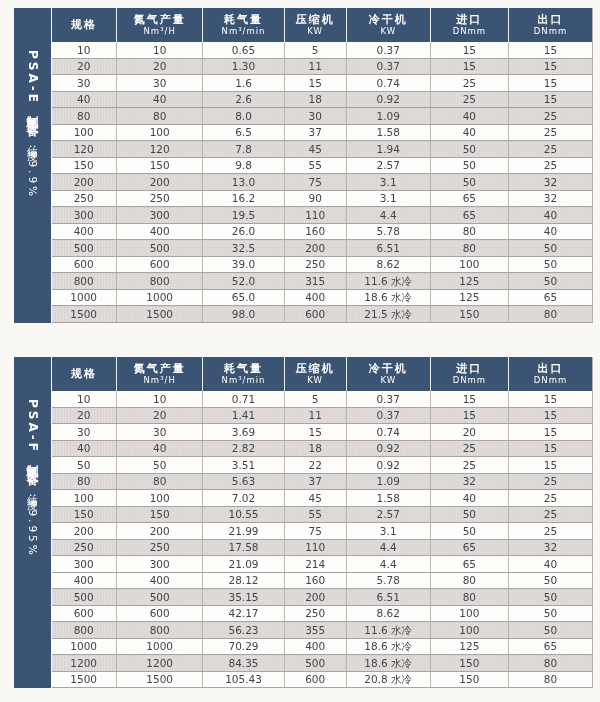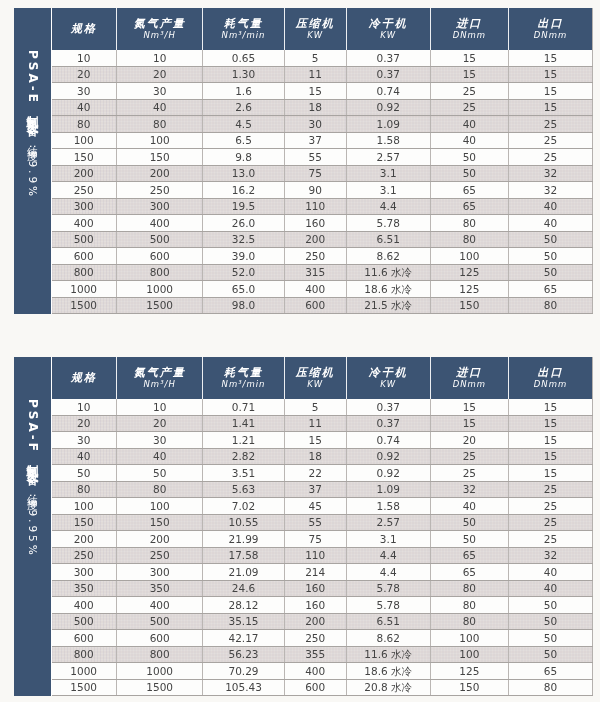--- a/index.html
+++ b/index.html
@@ -29,23 +29,23 @@
     background:#ffffff;border-right:1px solid #b5b1ae;
   }
   table.spec col:nth-child(1){width:12%;}
   table.spec col:nth-child(2){width:16%;}
   table.spec col:nth-child(3){width:15%;}
   table.spec col:nth-child(4){width:11.5%;}
   table.spec col:nth-child(5){width:15.5%;}
   table.spec col:nth-child(6){width:14.5%;}
   table.spec col:nth-child(7){width:15.5%;}
   table.spec th{
-    background:#3c5473;color:#ffffff;height:42px;padding:0;
+    background:#3c5473;color:#ffffff;height:34px;padding:0;
     border-left:1.5px solid rgba(255,255,255,.9);
-    font-weight:bold;vertical-align:middle;font-style:italic;
+    font-weight:bold;vertical-align:middle;
   }
   .hwrap{display:flex;flex-direction:column;align-items:center;justify-content:center;height:100%;}
   .hlabel{font-size:11px;letter-spacing:2px;line-height:1.15;}
   .hunit{font-size:8.5px;font-weight:normal;letter-spacing:1px;line-height:1.1;}
   table.spec td{
     height:15.5px;padding:0 2px;text-align:center;vertical-align:middle;
     font-size:10.5px;color:#444444;line-height:1;
     border-bottom:1px solid #a8a4a1;border-left:1px solid #bab6b3;
     background:#fdfdfc;white-space:nowrap;overflow:hidden;
   }
@@ -155,33 +155,42 @@
             <td>40</td>
             <td>2.6</td>
             <td>18</td>
             <td>0.92</td>
             <td>25</td>
             <td>15</td>
           </tr>
           <tr class="striped">
             <td>80</td>
             <td>80</td>
-            <td>4.5</td>
+            <td>8.0</td>
             <td>30</td>
             <td>1.09</td>
             <td>40</td>
             <td>25</td>
           </tr>
           <tr>
             <td>100</td>
             <td>100</td>
             <td>6.5</td>
             <td>37</td>
             <td>1.58</td>
             <td>40</td>
+            <td>25</td>
+          </tr>
+          <tr class="striped">
+            <td>120</td>
+            <td>120</td>
+            <td>7.8</td>
+            <td>45</td>
+            <td>1.94</td>
+            <td>50</td>
             <td>25</td>
           </tr>
           <tr>
             <td>150</td>
             <td>150</td>
             <td>9.8</td>
             <td>55</td>
             <td>2.57</td>
             <td>50</td>
             <td>25</td>
@@ -346,21 +355,21 @@
             <td>20</td>
             <td>1.41</td>
             <td>11</td>
             <td>0.37</td>
             <td>15</td>
             <td>15</td>
           </tr>
           <tr>
             <td>30</td>
             <td>30</td>
-            <td>1.21</td>
+            <td>3.69</td>
             <td>15</td>
             <td>0.74</td>
             <td>20</td>
             <td>15</td>
           </tr>
           <tr class="striped">
             <td>40</td>
             <td>40</td>
             <td>2.82</td>
             <td>18</td>
@@ -424,29 +433,20 @@
           </tr>
           <tr>
             <td>300</td>
             <td>300</td>
             <td>21.09</td>
             <td>214</td>
             <td>4.4</td>
             <td>65</td>
             <td>40</td>
           </tr>
-          <tr class="striped">
-            <td>350</td>
-            <td>350</td>
-            <td>24.6</td>
-            <td>160</td>
-            <td>5.78</td>
-            <td>80</td>
-            <td>40</td>
-          </tr>
           <tr>
             <td>400</td>
             <td>400</td>
             <td>28.12</td>
             <td>160</td>
             <td>5.78</td>
             <td>80</td>
             <td>50</td>
           </tr>
           <tr class="striped">
@@ -478,20 +478,29 @@
           </tr>
           <tr>
             <td>1000</td>
             <td>1000</td>
             <td>70.29</td>
             <td>400</td>
             <td>18.6 水冷</td>
             <td>125</td>
             <td>65</td>
           </tr>
+          <tr class="striped">
+            <td>1200</td>
+            <td>1200</td>
+            <td>84.35</td>
+            <td>500</td>
+            <td>18.6 水冷</td>
+            <td>150</td>
+            <td>80</td>
+          </tr>
           <tr>
             <td>1500</td>
             <td>1500</td>
             <td>105.43</td>
             <td>600</td>
             <td>20.8 水冷</td>
             <td>150</td>
             <td>80</td>
           </tr>
         </tbody>

